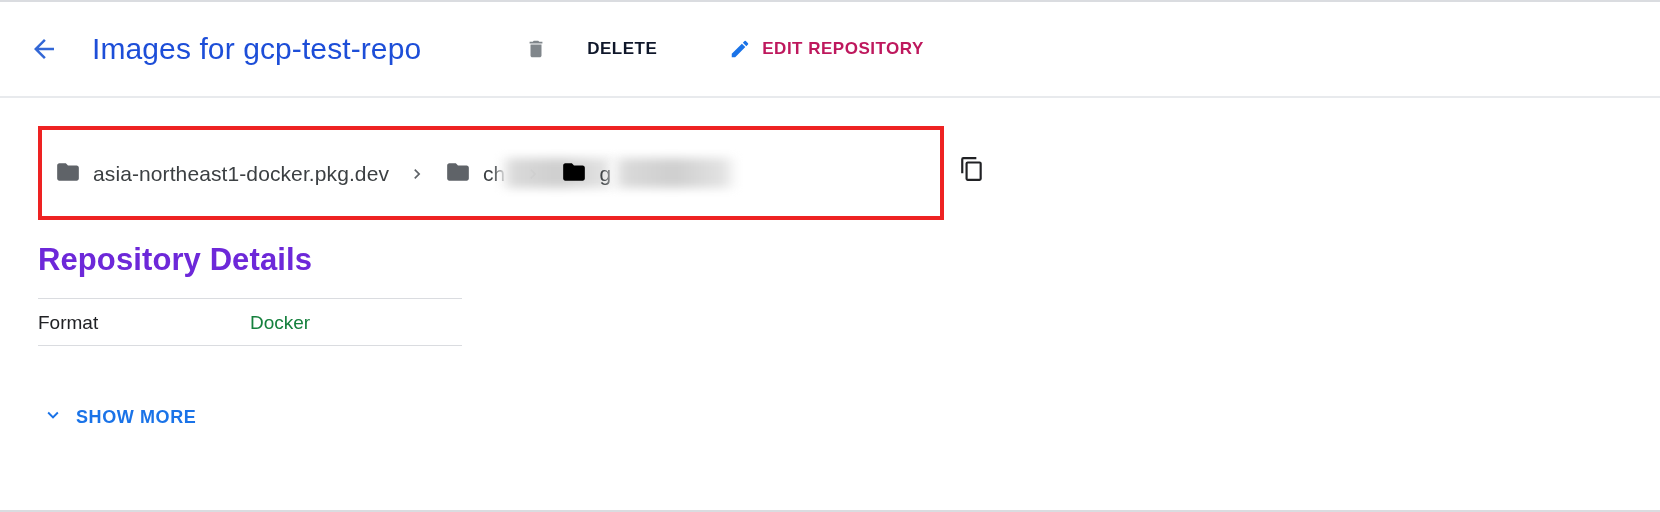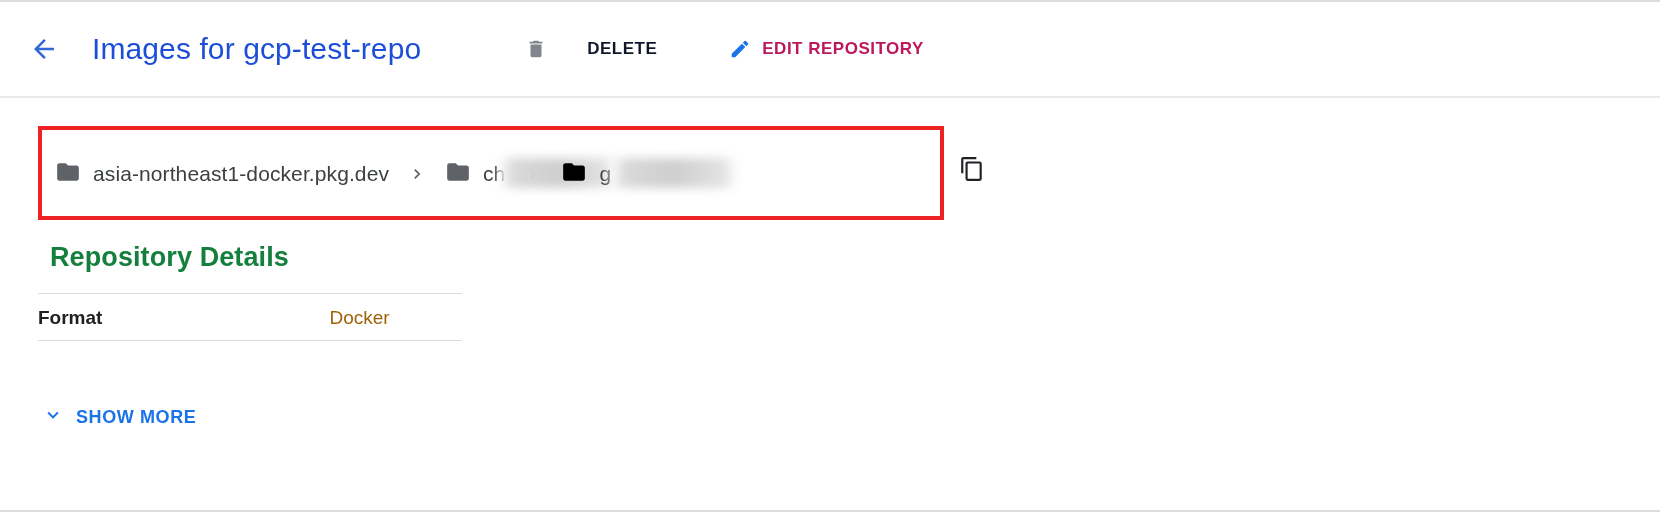--- a/index.html
+++ b/index.html
@@ -169,50 +169,50 @@
 
   
   .details {
     position: absolute;
     left: 38px;
     top: 240px;
     width: 424px;
   }
 
   .details-title {
-    font-size: 27px;
+    font-size: 31px;
     font-weight: 700;
-    color: #15803d;
+    color: #6d28d9;
     letter-spacing: 0.1px;
-    margin: 0 0 20px 12px;
+    margin: 0 0 20px 0;
   }
 
   .detail-table {
     width: 100%;
     border-collapse: collapse;
   }
   .detail-table tr {
     border-top: 1px solid #dadce0;
   }
   .detail-table tr:last-child {
     border-bottom: 1px solid #dadce0;
   }
   .detail-table td {
     padding: 13px 0 11px 0;
     font-size: 19px;
     line-height: 1.15;
   }
   .detail-key {
-    font-weight: 700;
+    font-weight: 400;
     color: #202124;
     text-align: left;
   }
   .detail-val {
-    color: #a16207;
-    text-align: center;
+    color: #15803d;
+    text-align: left;
     font-weight: 400;
   }
 
   .show-more {
     position: absolute;
     left: 38px;
     top: 396px;
     display: flex;
     align-items: center;
     gap: 12px;

